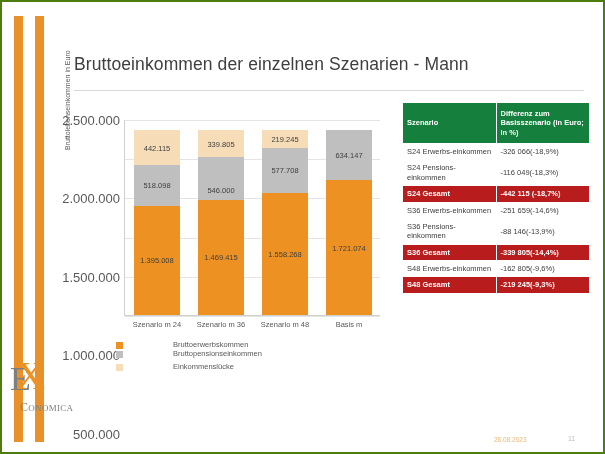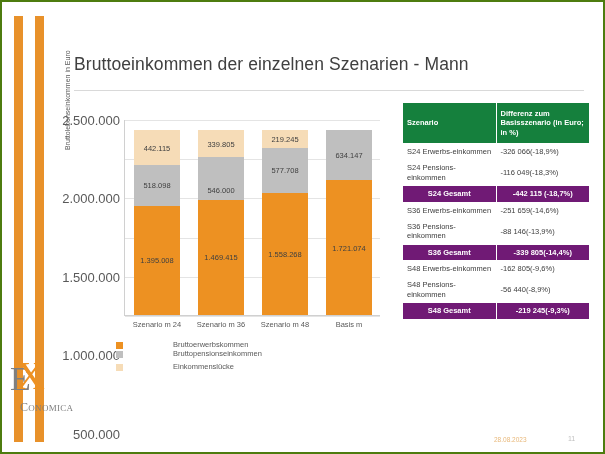--- a/index.html
+++ b/index.html
@@ -189,24 +189,23 @@
     color: #ffffff;
     font-weight: bold;
     text-align: left;
     font-size: 7.5px;
     height: 34px;
     vertical-align: middle;
   }
   td.cell-label { width: 88px; background: #ffffff; }
   td.cell-value { width: 100px; background: #ffffff; text-align: left; }
   tr.total td {
-    background: #701a75;
+    background: #b91c1c;
     color: #ffffff;
     font-weight: bold;
-    text-align: center;
   }
 
   
   .logo {
     position: absolute;
     left: 8px;
     top: 352px;
     width: 78px;
     height: 72px;
   }
@@ -369,24 +368,20 @@
             <td class="cell-value">-88 146(-13,9%)</td>
           </tr>
           <tr class="total">
             <td class="cell-label">S36 Gesamt</td>
             <td class="cell-value">-339 805(-14,4%)</td>
           </tr>
           <tr>
             <td class="cell-label">S48 Erwerbs-einkommen</td>
             <td class="cell-value">-162 805(-9,6%)</td>
           </tr>
-          <tr>
-            <td class="cell-label">S48 Pensions-einkommen</td>
-            <td class="cell-value">-56 440(-8,9%)</td>
-          </tr>
           <tr class="total">
             <td class="cell-label">S48 Gesamt</td>
             <td class="cell-value">-219 245(-9,3%)</td>
           </tr>
         </tbody>
     </table>
   </div>
 
   <div class="logo">
     <span class="logo-e">E</span>

